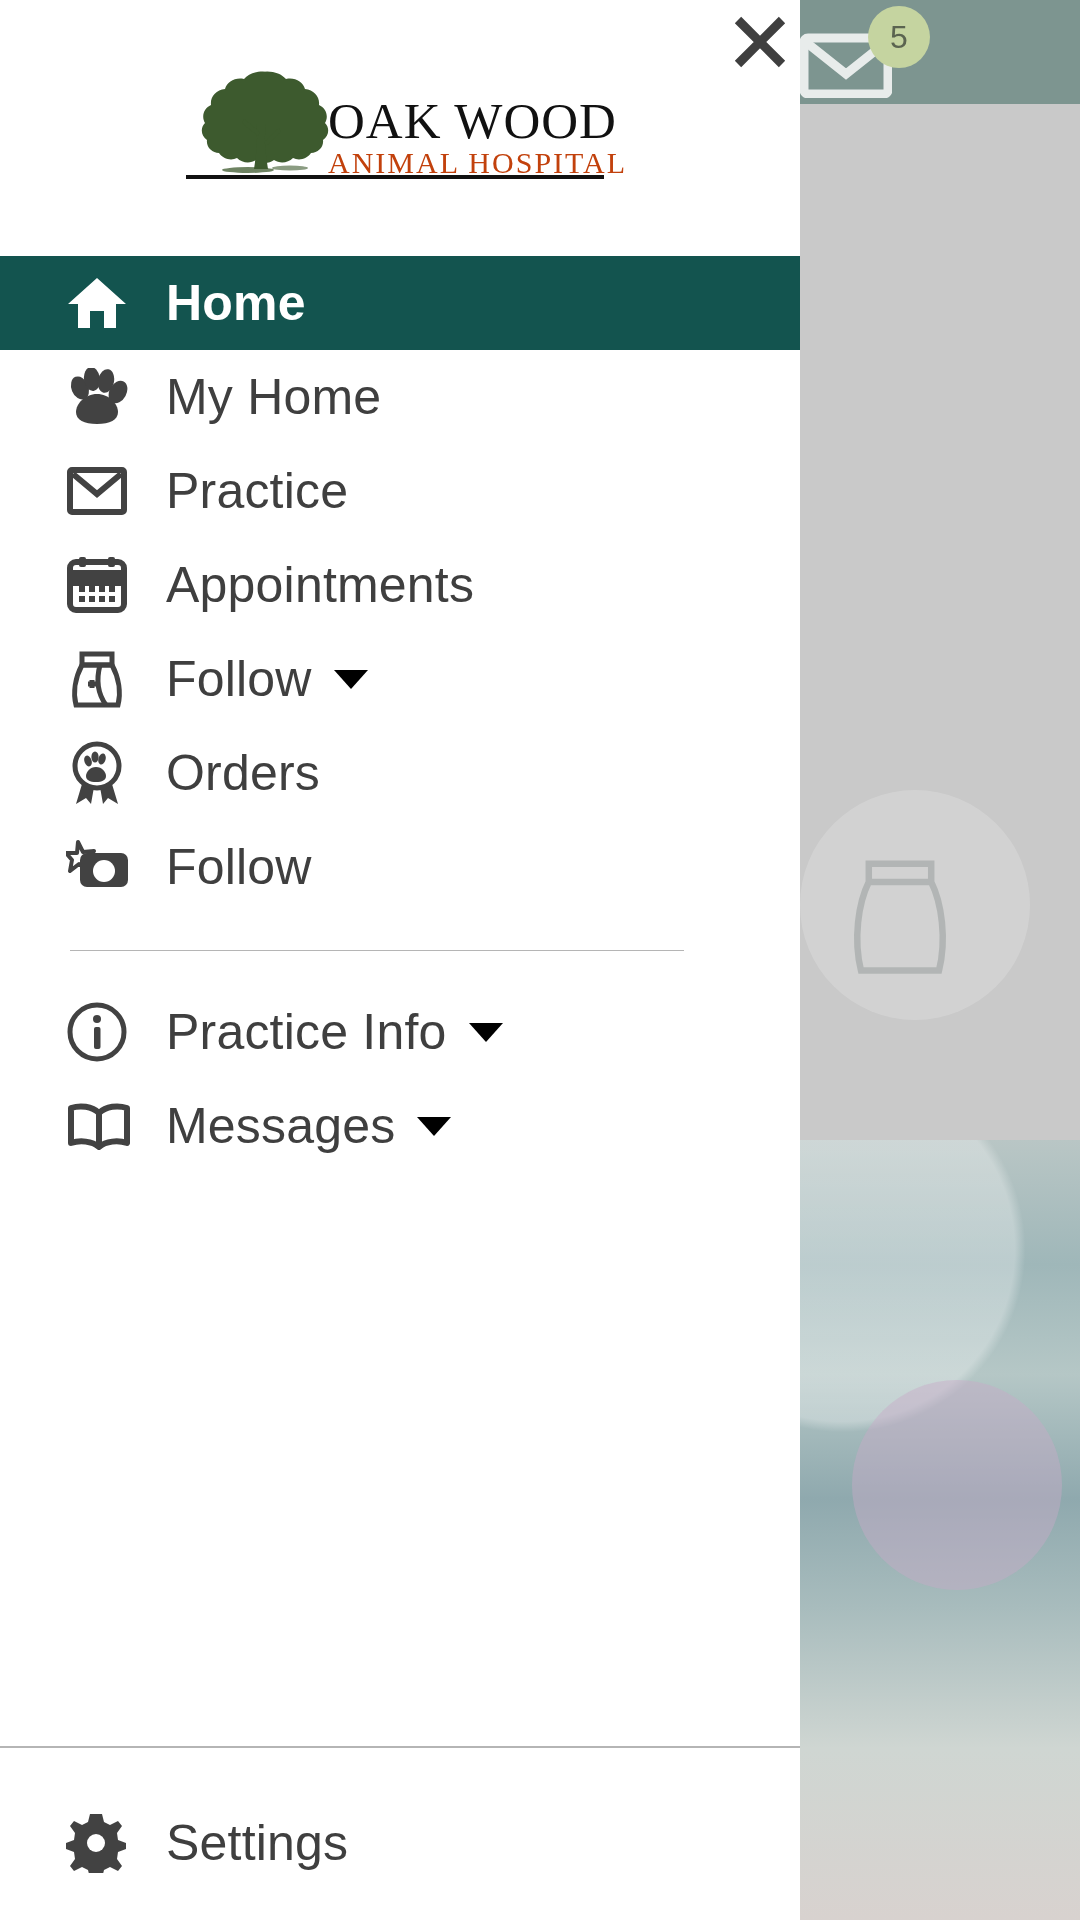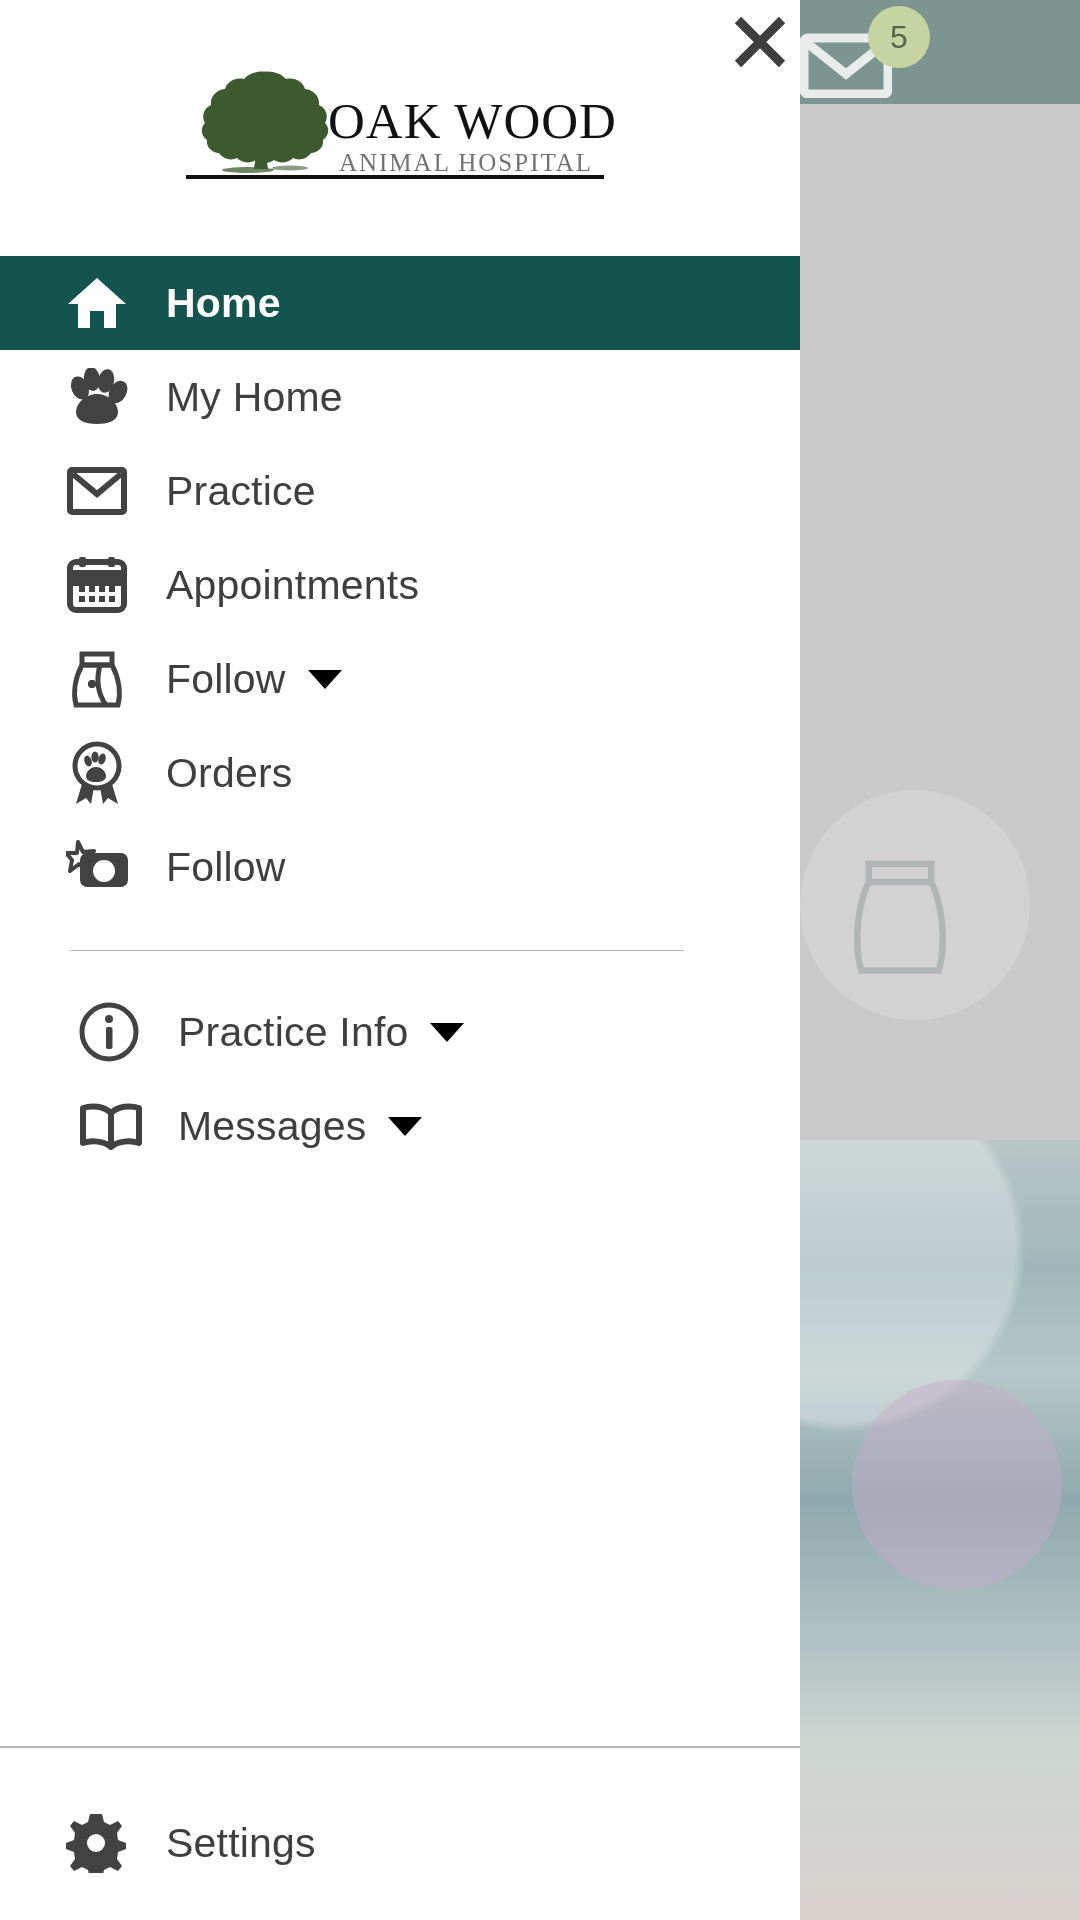--- a/index.html
+++ b/index.html
@@ -159,38 +159,38 @@
   #brand-line1 {
     font-family: "Liberation Serif", serif;
     font-size: 51px;
     letter-spacing: 1px;
     color: #111111;
     line-height: 54px;
     white-space: nowrap;
   }
   #brand-line2 {
     font-family: "Liberation Serif", serif;
-    font-size: 25px;
+    font-size: 30px;
     letter-spacing: 2px;
-    color: #737373;
+    color: #c2410c;
     line-height: 30px;
     white-space: nowrap;
   }
   #brand-rule {
     position: absolute;
     left: 0;
     top: 111px;
     width: 418px;
     height: 4px;
     background: #111111;
   }
 
   
   #nav-primary { flex: 0 0 auto; }
-  #nav-secondary { flex: 0 0 auto; padding-left: 12px; }
+  #nav-secondary { flex: 0 0 auto; }
   #nav-spacer { flex: 1 1 auto; }
 
   .nav-item {
     height: 94px;
     display: flex;
     align-items: center;
     box-sizing: border-box;
     cursor: pointer;
     background: #ffffff;
   }
@@ -202,21 +202,21 @@
     min-width: 100px;
     margin-left: 66px;
     display: flex;
     align-items: center;
     justify-content: flex-start;
     color: #424242;
   }
   .nav-item.active .nav-icon { color: #ffffff; }
   .nav-icon svg { display: block; }
   .nav-label {
-    font-size: 41px;
+    font-size: 50px;
     color: #3f3f3f;
     white-space: nowrap;
     letter-spacing: 0.2px;
   }
   .nav-item.active .nav-label {
     color: #ffffff;
     font-weight: bold;
   }
   .caret {
     margin-left: 22px;

